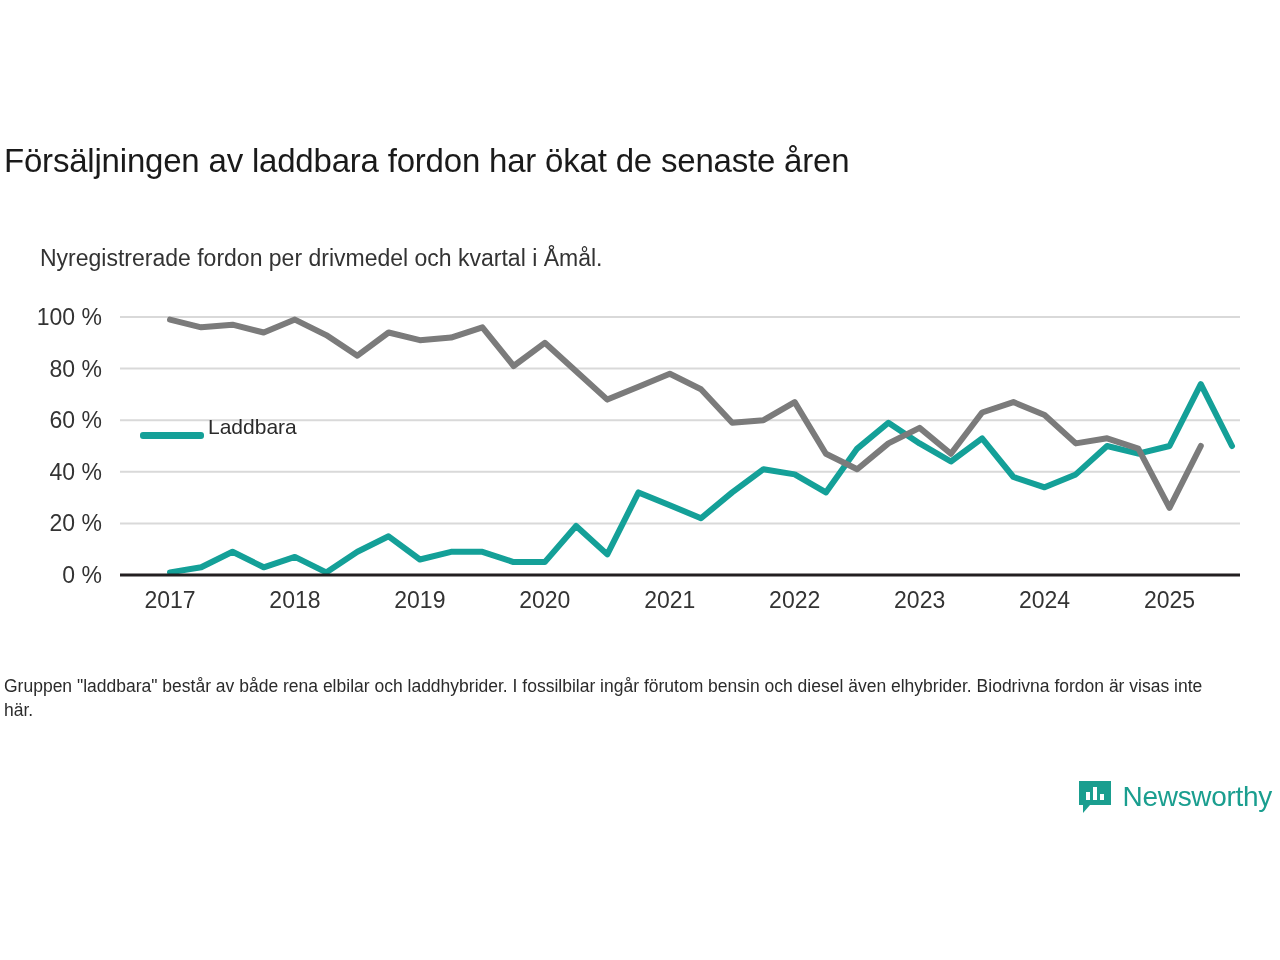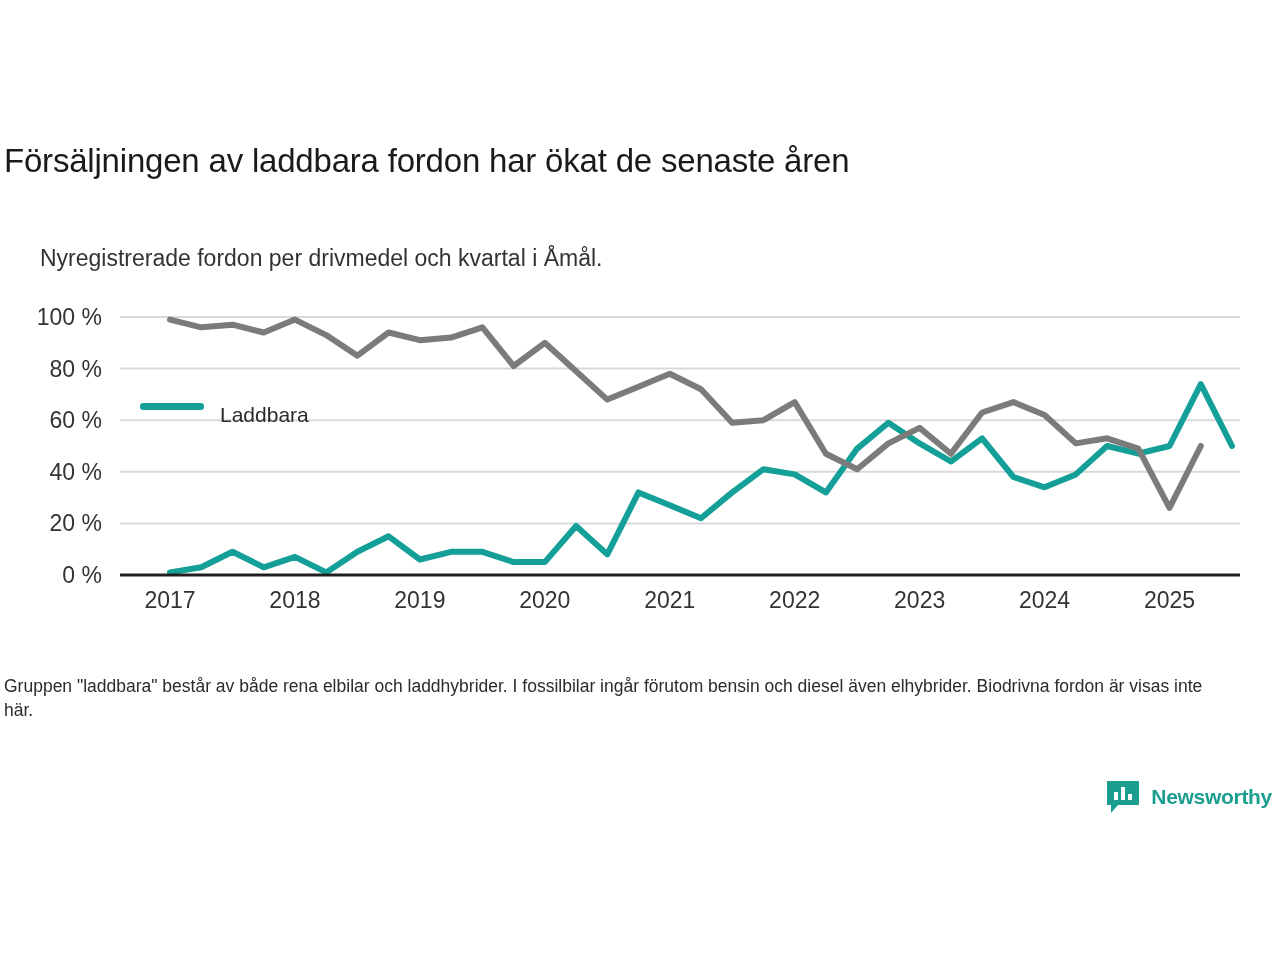--- a/index.html
+++ b/index.html
@@ -65,37 +65,37 @@
     display: flex;
     align-items: center;
     gap: 9px;
   }
   .brand-mark {
     width: 38px;
     height: 38px;
     position: relative;
   }
   .brand-name {
-    font-size: 21px;
-    font-weight: bold;
+    font-size: 28px;
+    font-weight: normal;
     color: #1a9e8f;
     letter-spacing: -0.3px;
   }
   .legend {
     position: absolute;
     left: 140px;
     top: 108px;
     font-size: 21px;
     color: #2b2b2b;
   }
   .legend-row {
     display: flex;
-    align-items: flex-start;
+    align-items: flex-end;
     height: 36px;
-    gap: 16px;
+    gap: 4px;
   }
   .legend-swatch {
     width: 64px;
     height: 7px;
     border-radius: 3px;
     display: block;
   }
   svg { display: block; }
   text { font-family: "Liberation Sans", sans-serif; }
 </style>

